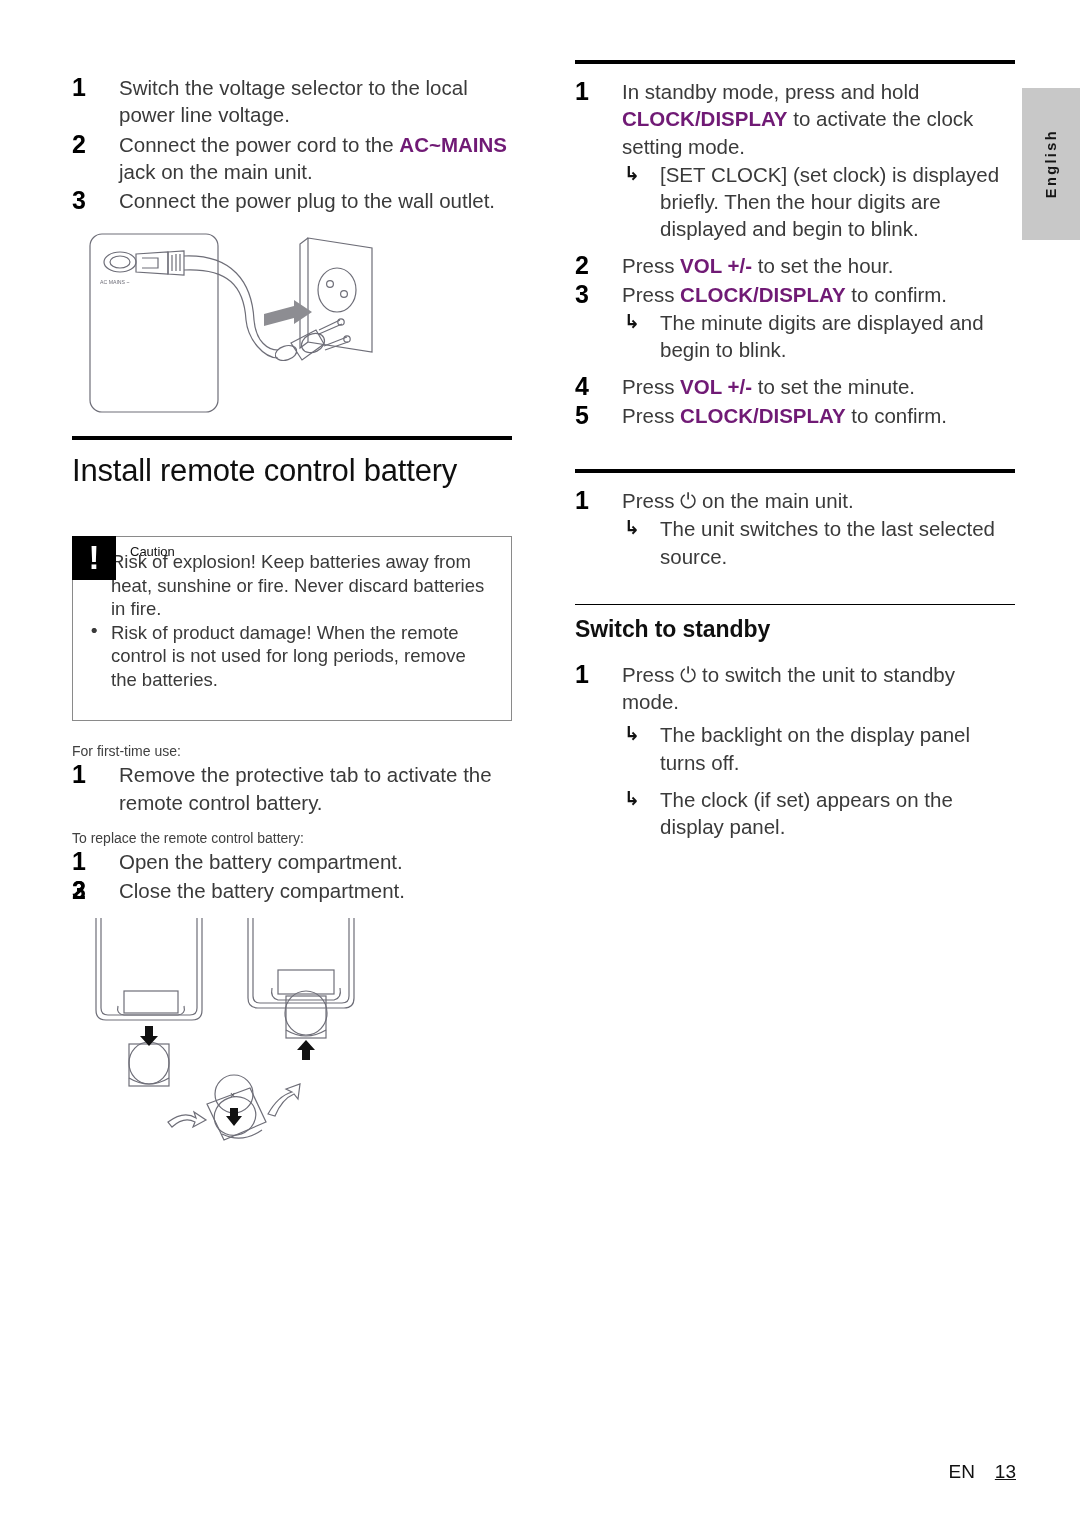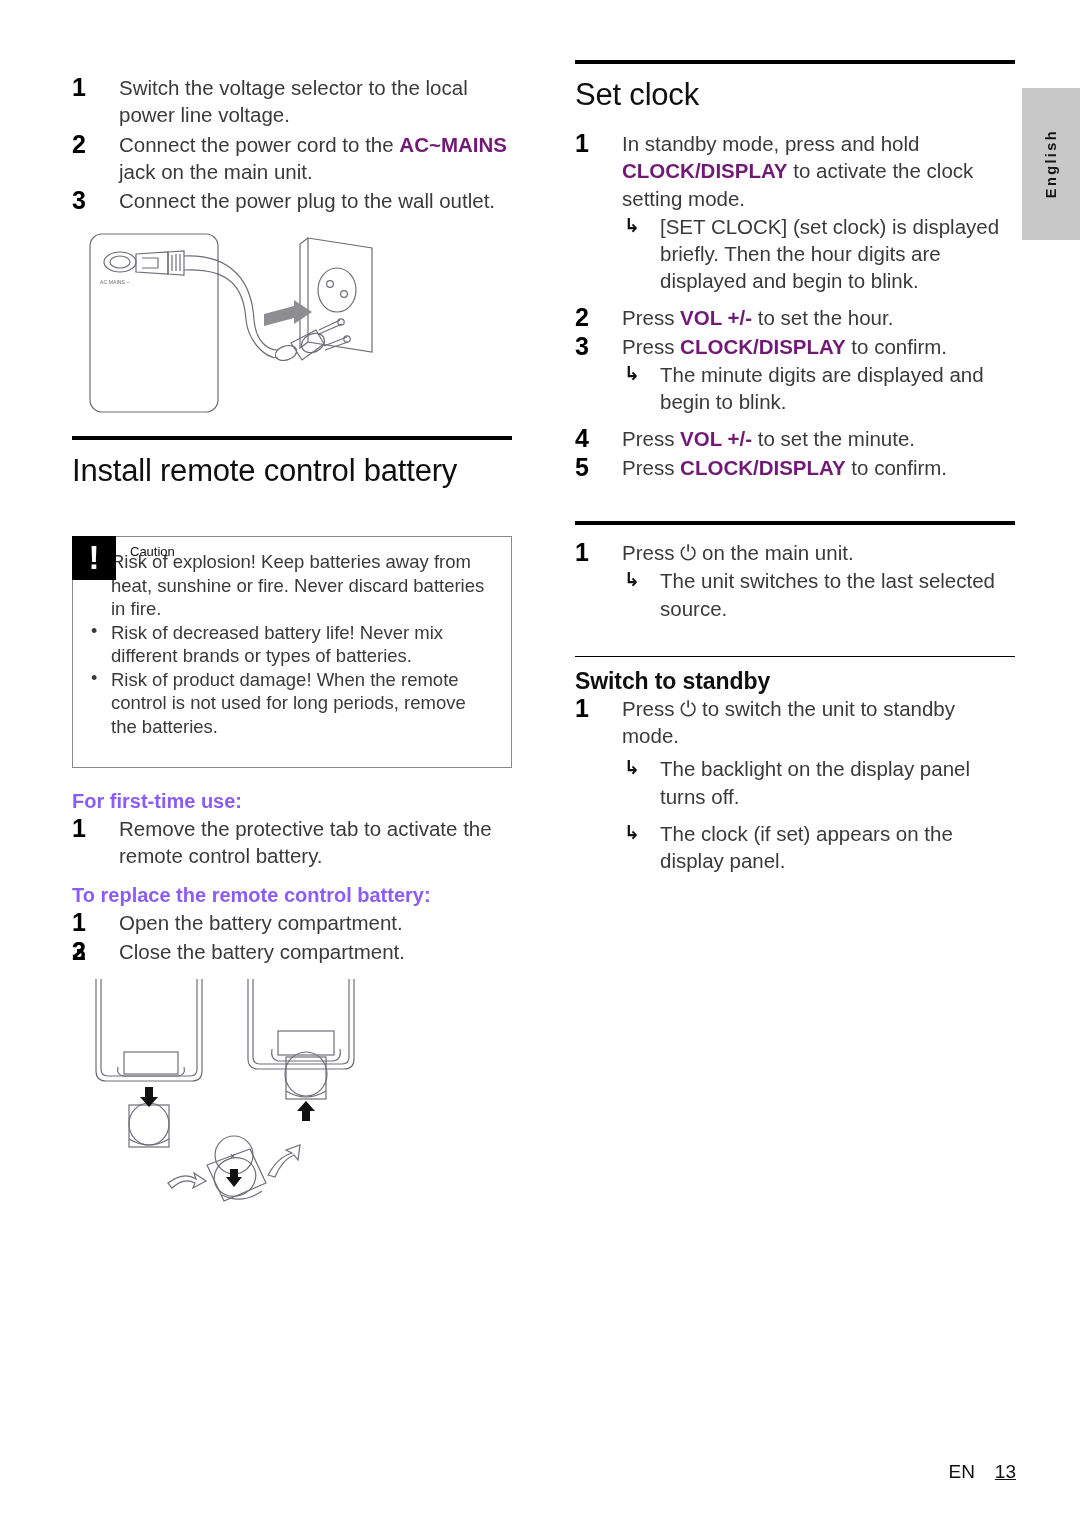--- a/index.html
+++ b/index.html
@@ -36,25 +36,25 @@
   .rule-thin  { height: 1.6px; background: #000; width: 440px; margin-bottom: 11px; }
 
   h1.section {
     font-size: 31px; font-weight: normal;
     color: #0f0f0f; letter-spacing: -0.2px;
     margin-bottom: 18px; line-height: 1.1;
   }
   h2.subsection {
     font-size: 23px; font-weight: bold;
     color: #0f0f0f; letter-spacing: -0.1px;
-    margin-bottom: 0; line-height: 1.15;
+    margin-bottom: 18px; line-height: 1.15;
   }
   h3.lead {
-    font-size: 20px; font-weight: bold;
-    color: #8b5cf6; margin-bottom: 2px;
+    font-size: 14px; font-weight: normal;
+    color: #404040; margin-bottom: 2px;
   }
 
   
   ol.steps { list-style: none; }
   ol.steps > li {
     position: relative;
     padding-left: 47px;
     font-size: 20.5px;
     line-height: 1.33;
     margin-bottom: 2px;
@@ -207,21 +207,20 @@
         </div>
         <div class="caution-title">Caution</div>
         <div class="caution-box">
           <ul class="caution-list">
             <li>
               <span class="dot">•</span>
               <span>Risk of explosion! Keep batteries away from heat, sunshine or fire. Never discard batteries in fire.</span>
             </li>
             <li>
               <span class="dot">•</span>
-              <span>Risk of decreased battery life! Never mix different brands or types of batteries.</span>
             </li>
             <li>
               <span class="dot">•</span>
               <span>Risk of product damage! When the remote control is not used for long periods, remove the batteries.</span>
             </li>
           </ul>
         </div>
       </div>
 
       <h3 class="lead" style="margin-top:22px">For first-time use:</h3>
@@ -294,21 +293,20 @@
             <path d="M196 196 Q206 178 220 174 L214 171 L228 166 L226 181 L222 176 Q210 181 203 198 Z"></path>
           </g>
         </svg>
       </div>
     </div>
   </div>
 
   <div class="col-right">
 
     <div class="rule-thick"></div>
-    <h1 class="section">Set clock</h1>
 
     <ol class="steps">
       <li>
         <span class="num">1</span>
         <span>In standby mode, press and hold </span><b class="bold-inline">CLOCK/DISPLAY</b><span> to activate the clock setting mode.</span>
         <ul class="results">
           <li>
             <span class="arrow">↳</span>
             <span>[SET CLOCK] (set clock) is displayed briefly. Then the hour digits are displayed and begin to blink.</span>
           </li>

